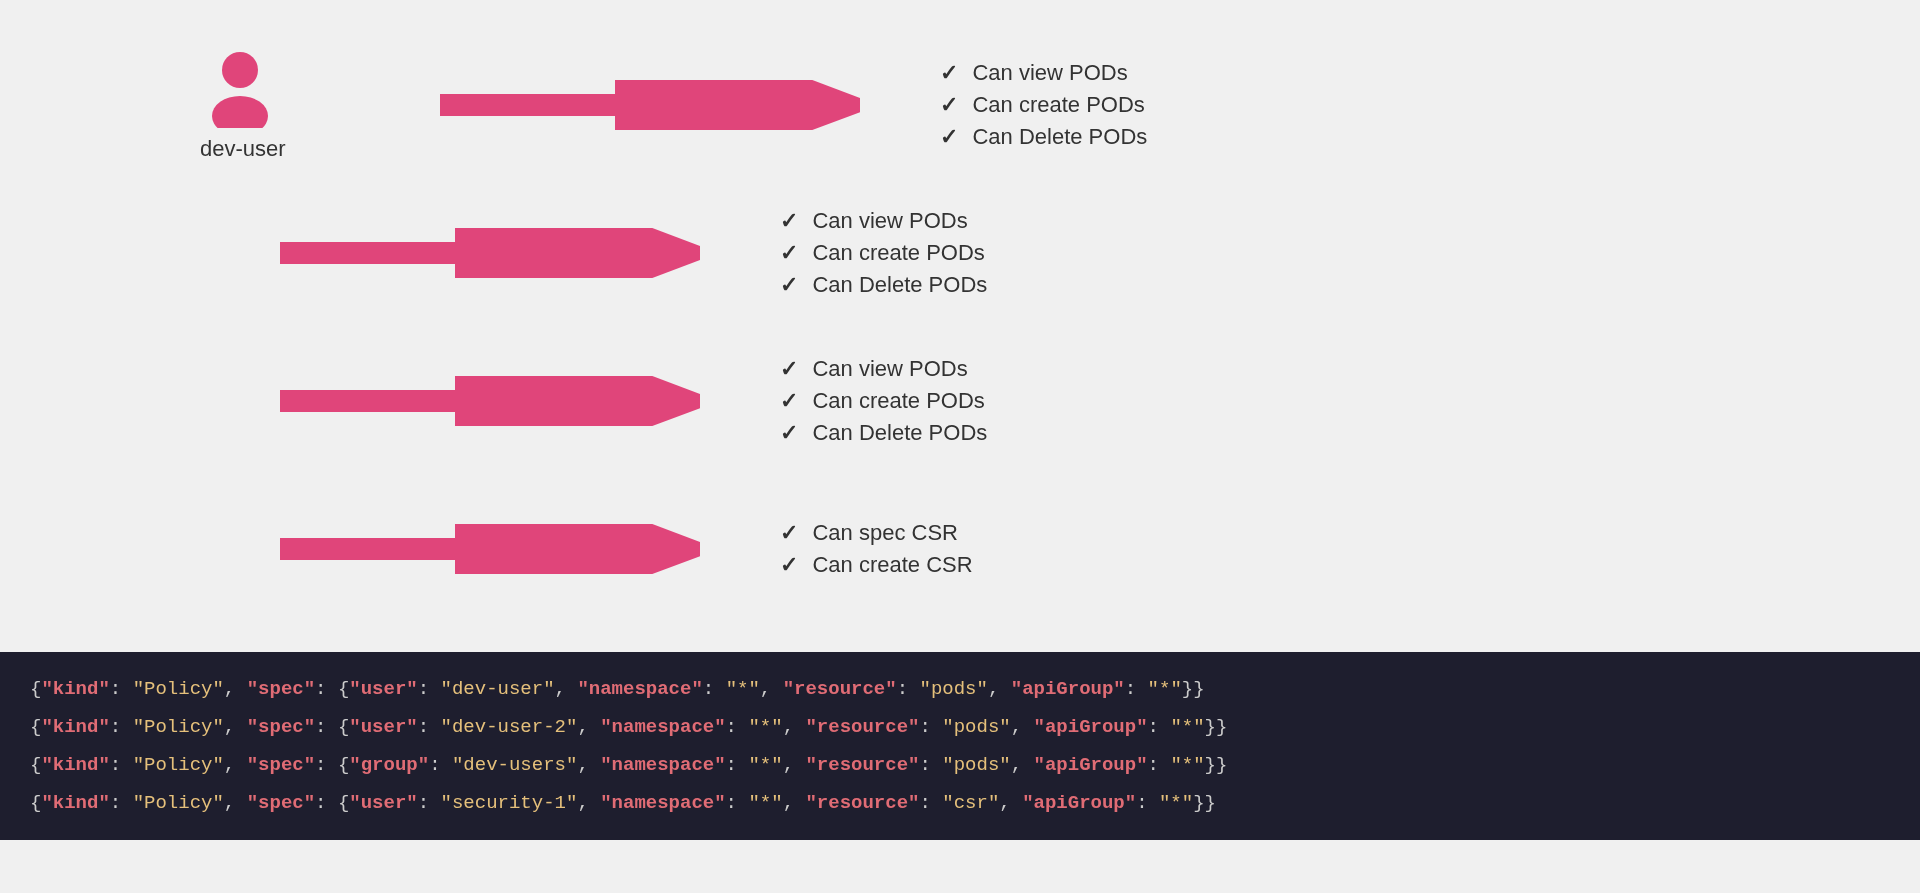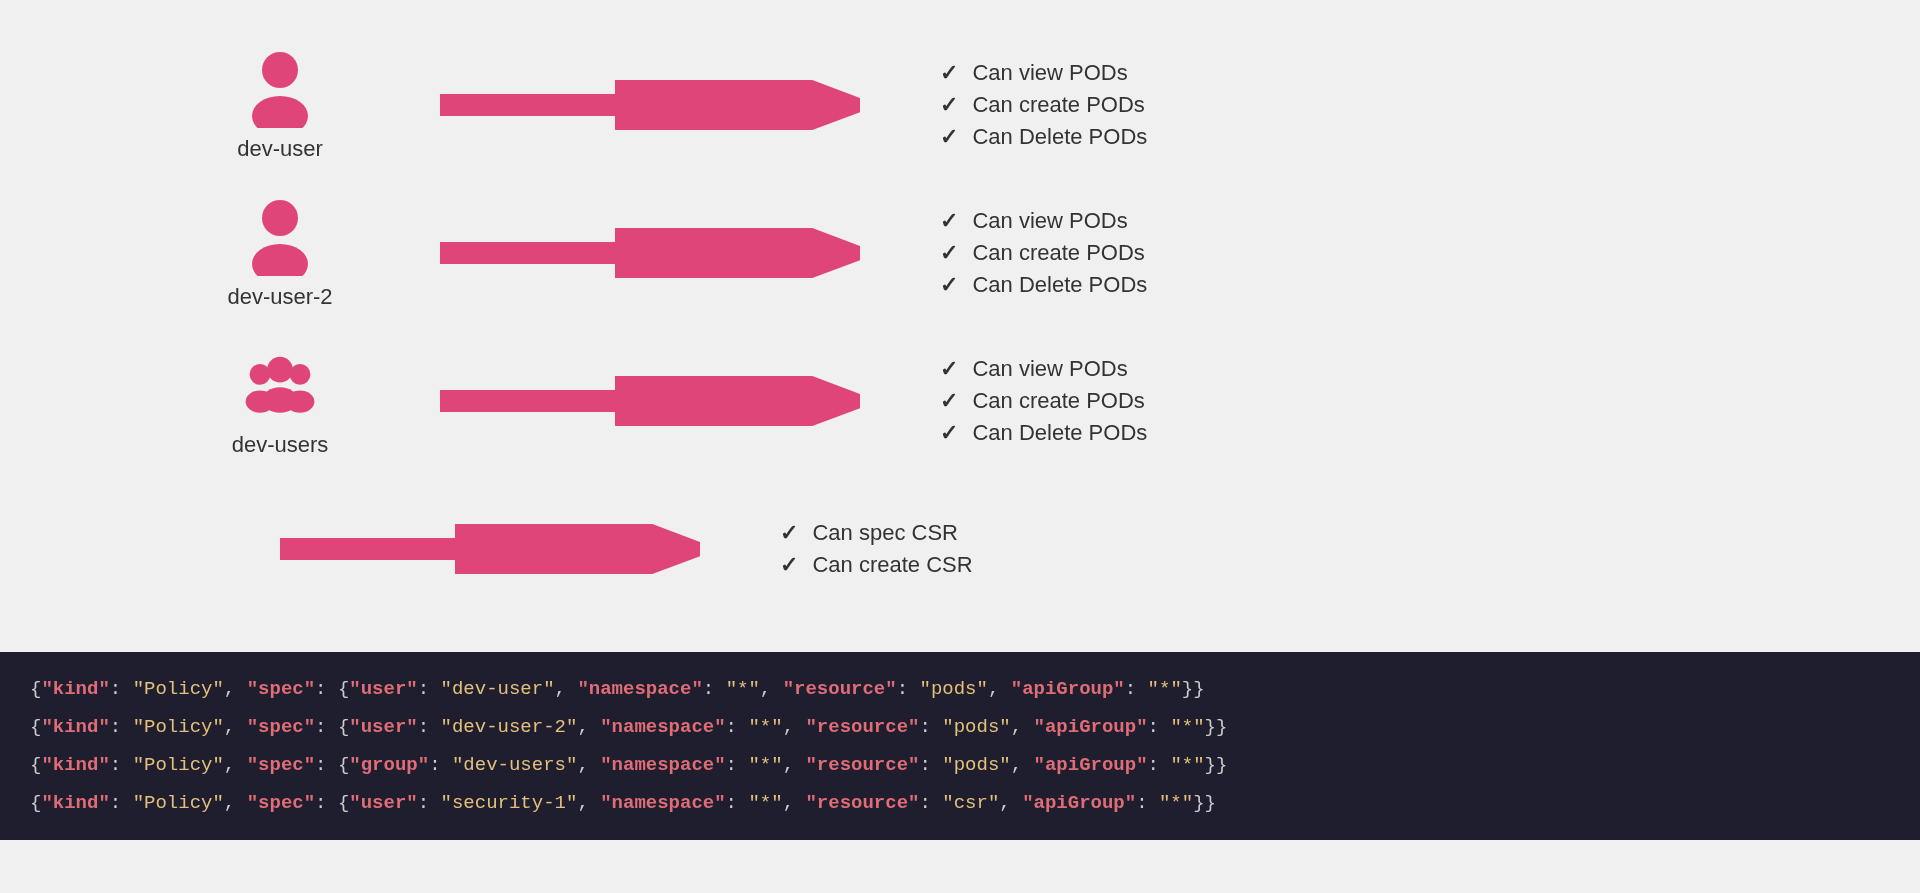--- a/index.html
+++ b/index.html
@@ -28,21 +28,20 @@
     .row {
       display: flex;
       align-items: center;
       margin-bottom: 18px;
       height: 130px;
     }
 
     .user-figure {
       display: flex;
       flex-direction: column;
-      align-items: center;
       width: 160px;
     }
 
     .user-icon {
       width: 80px;
       height: 80px;
     }
 
     .user-label {
       margin-top: 8px;
@@ -137,27 +136,20 @@
           <span>Can create PODs</span>
         </div>
         <div class="permission-item">
           <span class="check-mark">✓</span>
           <span>Can Delete PODs</span>
         </div>
       </div>
     </div>
 
     <div class="row">
-      <div class="user-figure">
-        <svg class="user-icon" viewBox="0 0 80 80" xmlns="http://www.w3.org/2000/svg">
-          <circle cx="40" cy="22" r="18" fill="#e0457a"></circle>
-          <ellipse cx="40" cy="68" rx="28" ry="20" fill="#e0457a"></ellipse>
-        </svg>
-        <span class="user-label">dev-user-2</span>
-      </div>
 
       <div class="arrow-container">
         <svg viewBox="0 0 420 50" xmlns="http://www.w3.org/2000/svg">
           <defs>
             <marker id="arrowhead2" markerWidth="12" markerHeight="9" refX="10" refY="4.5" orient="auto">
               <polygon points="0 0, 12 4.5, 0 9" fill="#e0457a"></polygon>
             </marker>
           </defs>
           <line x1="0" y1="25" x2="395" y2="25" stroke="#e0457a" stroke-width="22" marker-end="url(#arrowhead2)"></line>
         </svg>
@@ -173,35 +165,20 @@
           <span>Can create PODs</span>
         </div>
         <div class="permission-item">
           <span class="check-mark">✓</span>
           <span>Can Delete PODs</span>
         </div>
       </div>
     </div>
 
     <div class="row">
-      <div class="user-figure">
-
-        <svg class="user-icon" viewBox="0 0 100 80" xmlns="http://www.w3.org/2000/svg" width="100" height="80">
-
-          <circle cx="25" cy="28" r="13" fill="#e0457a"></circle>
-          <ellipse cx="25" cy="62" rx="18" ry="14" fill="#e0457a"></ellipse>
-
-          <circle cx="75" cy="28" r="13" fill="#e0457a"></circle>
-          <ellipse cx="75" cy="62" rx="18" ry="14" fill="#e0457a"></ellipse>
-
-          <circle cx="50" cy="22" r="16" fill="#e0457a"></circle>
-          <ellipse cx="50" cy="60" rx="22" ry="16" fill="#e0457a"></ellipse>
-        </svg>
-        <span class="user-label">dev-users</span>
-      </div>
 
       <div class="arrow-container">
         <svg viewBox="0 0 420 50" xmlns="http://www.w3.org/2000/svg">
           <defs>
             <marker id="arrowhead3" markerWidth="12" markerHeight="9" refX="10" refY="4.5" orient="auto">
               <polygon points="0 0, 12 4.5, 0 9" fill="#e0457a"></polygon>
             </marker>
           </defs>
           <line x1="0" y1="25" x2="395" y2="25" stroke="#e0457a" stroke-width="22" marker-end="url(#arrowhead3)"></line>
         </svg>

